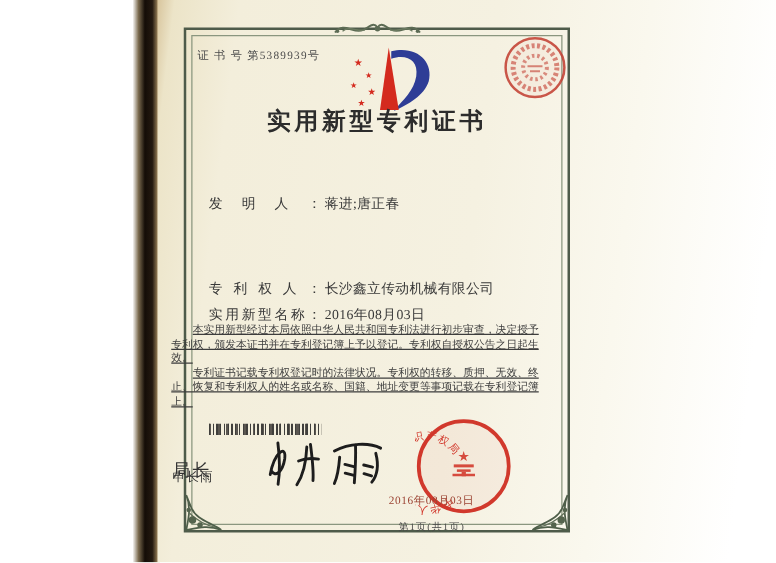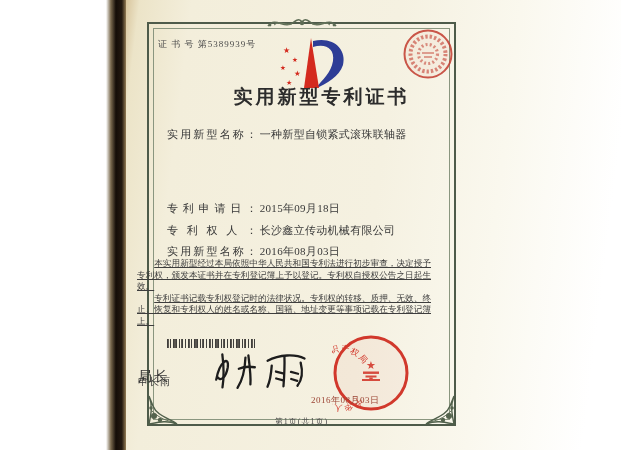--- a/index.html
+++ b/index.html
@@ -26,21 +26,21 @@
   .corner-ornament{position:absolute;width:36px;height:36px;}
   .corner-bl{left:-2px;bottom:-2px;}
   .corner-br{right:-2px;bottom:-2px;transform:scaleX(-1);}
   .cert-no{
     position:absolute;left:158px;top:38px;font-size:9px;letter-spacing:1px;color:#4a4a4a;
   }
   .agency-seal{position:absolute;left:402px;top:28px;width:52px;height:52px;opacity:.85;}
   .logo{position:absolute;left:277px;top:35px;width:72px;height:56px;}
   .title{
     position:absolute;left:147px;top:84px;width:309px;text-align:center;
-    font-size:19px;font-weight:bold;letter-spacing:3px;color:#2c2c2c;margin-left:20px;
+    font-size:19px;font-weight:bold;letter-spacing:3px;color:#2c2c2c;
   }
   .field-row{position:absolute;left:167px;width:286px;font-size:11px;color:#383838;white-space:nowrap;}
   .field-label{display:inline-block;width:90px;text-align-last:justify;vertical-align:top;}
   .field-value{letter-spacing:.3px;}
   .row-0{top:127px}.row-1{top:155px}.row-2{top:179px}.row-3{top:201px}.row-4{top:223px}.row-5{top:244px}
   .body-text{
     position:absolute;left:137px;top:258px;width:294px;
     font-size:8.6px;line-height:11.5px;color:#3d3d3d;text-align:justify;
   }
   .body-text p{margin:0;text-indent:2em;text-decoration:underline;}
@@ -48,21 +48,21 @@
     position:absolute;left:167px;top:339px;width:90px;height:9px;
     background-image:
       repeating-linear-gradient(90deg,#403f3c 0 1px,transparent 1px 3px),
       repeating-linear-gradient(90deg,#5b5751 0 2px,transparent 2px 7px);
   }
   .director-label{position:absolute;left:138px;top:368px;font-size:14px;color:#333;letter-spacing:2px;}
   .director-name{position:absolute;left:138px;top:375px;font-size:10px;color:#333;letter-spacing:1px;}
   .signature{position:absolute;left:208px;top:348px;transform:rotate(-2deg);}
   .office-seal{position:absolute;left:332px;top:334px;width:78px;height:78px;opacity:.93;}
   .seal-date{position:absolute;left:311px;top:394px;font-size:9px;color:#9c4434;letter-spacing:.5px;}
-  .footer{position:absolute;left:147px;top:416px;width:309px;text-align:center;font-size:8px;color:#4a4a4a;letter-spacing:1px;}
+  .footer{position:absolute;left:147px;top:416px;width:309px;text-align:center;font-size:8px;color:#4a4a4a;letter-spacing:1px;padding-left:44px;}
 </style>
 </head>
 <body>
 
 <div class="photo">
 
   <div class="spine"></div>
   <div class="paper"></div>
 
   <div class="frame-outer">
@@ -119,27 +119,23 @@
       <text x="6" y="18" font-size="8" fill="#d42a1e">★</text>
       <text x="15" y="27" font-size="6.5" fill="#d42a1e">★</text>
       <text x="3" y="35" font-size="6.5" fill="#d42a1e">★</text>
       <text x="17" y="41" font-size="7.5" fill="#d42a1e">★</text>
       <text x="9" y="50" font-size="7" fill="#d42a1e">★</text>
     </svg>
   </div>
 
   <div class="title">实用新型专利证书</div>
 
-  <div class="field-row row-0">
-    <span class="field-label">实用新型名称：</span>
-    <span class="field-value">一种新型自锁紧式滚珠联轴器</span>
-  </div>
-  <div class="field-row row-3">
-    <span class="field-label">专利申请日：</span>
-    <span class="field-value">2015年09月18日</span>
+  <div class="field-row row-1">
+    <span class="field-label">发明人：</span>
+    <span class="field-value">蒋进;唐正春</span>
   </div>
   <div class="field-row row-4">
     <span class="field-label">专利权人：</span>
     <span class="field-value">长沙鑫立传动机械有限公司</span>
   </div>
   <div class="field-row row-5">
     <span class="field-label">实用新型名称：</span>
     <span class="field-value">2016年08月03日</span>
   </div>
 

